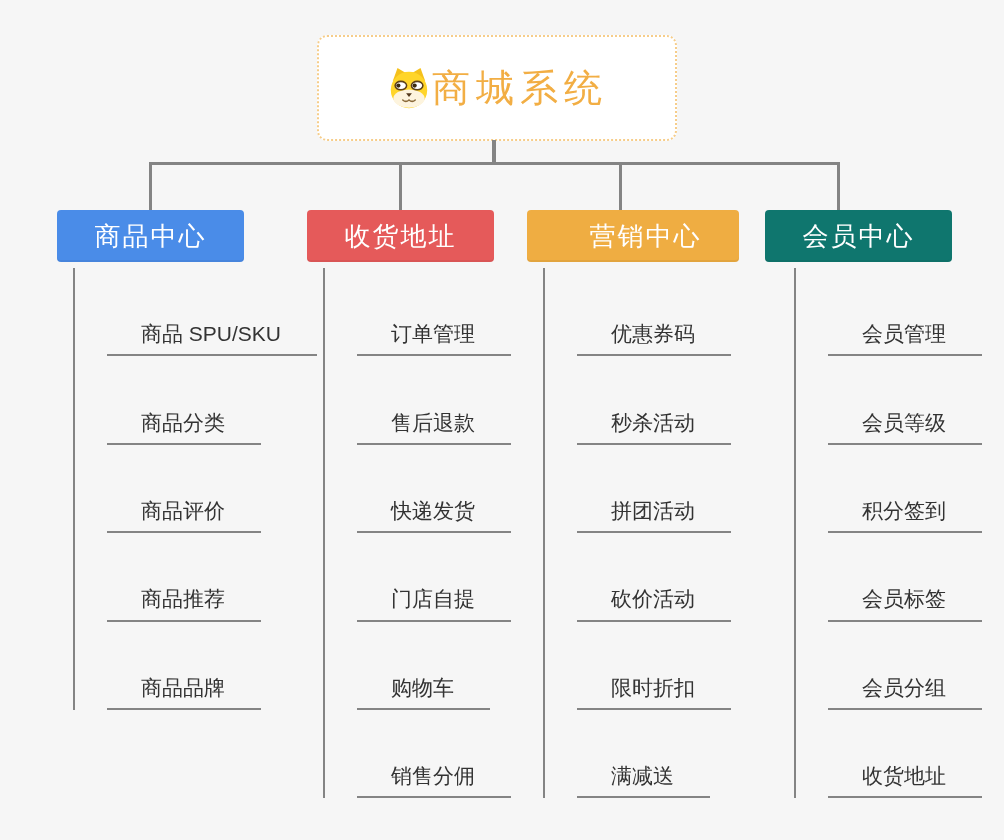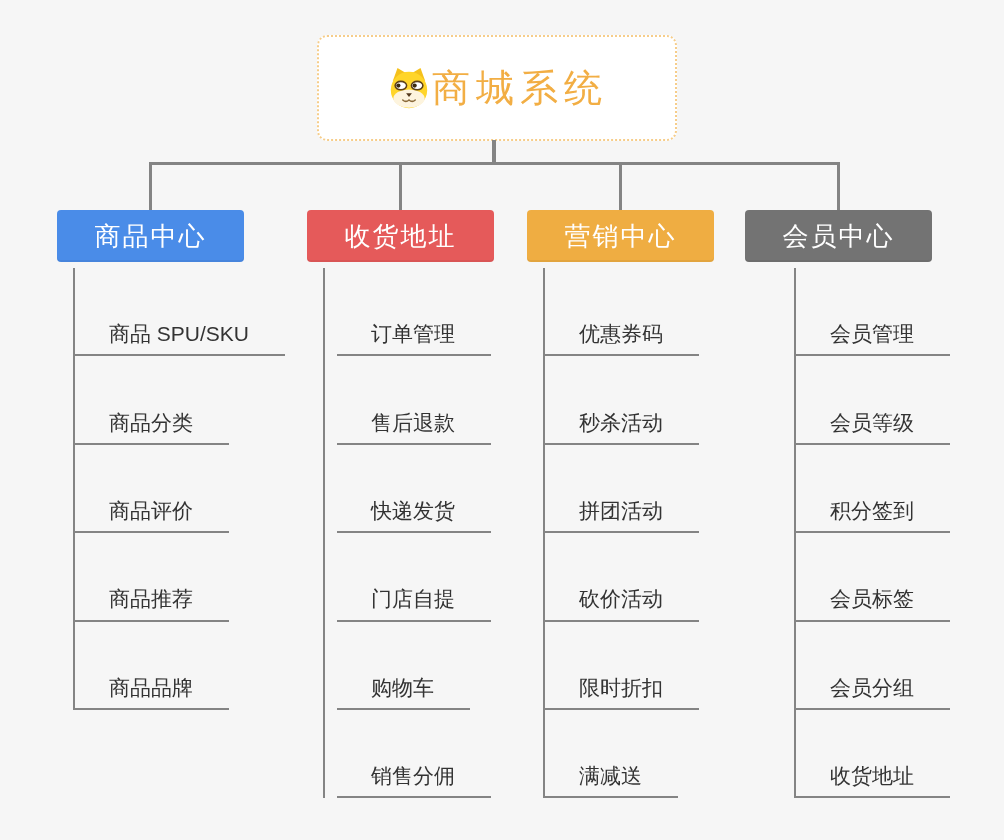--- a/index.html
+++ b/index.html
@@ -29,28 +29,28 @@
     display:flex; align-items:center; justify-content:center;
     box-shadow: inset 0 -2px 0 rgba(0,0,0,0.05);
   }
   .b0 { left:57px; } .b1 { left:307px; } .b2 { left:527px; } .b3 { left:745px; }
   
   .children {
     position:absolute; top:268px;
     border-left:2px solid #848484;
     display:flex; flex-direction:column; align-items:flex-start;
   }
-  .c0 { left:73px; } .c1 { left:323px;padding-left:12px; } .c2 { left:543px; } .c3 { left:794px; }
+  .c0 { left:73px; } .c1 { left:323px; } .c2 { left:543px; } .c3 { left:794px; }
   .leaf {
     box-sizing:border-box; height:88.4px;
     display:flex; align-items:flex-end;
     padding:0 36px 8px 34px;
     border-bottom:2px solid #848484;
     width:fit-content; white-space:nowrap;
-    font-size:21px; color:#333333; line-height:1.15;
+    font-size:21px; color:#333333; line-height:1.15;margin-left:32px;
   }
 </style>
 </head>
 <body>
 
 <div class="canvas" style="background-color: rgb(246, 246, 246);">
 
   <div class="root">
     <span style="display:flex;">
       <svg viewBox="0 0 48 48" width="46" height="46" aria-hidden="true">
@@ -88,31 +88,31 @@
   <div class="node b1" style="background-color: rgb(229, 90, 90);">收货地址</div>
   <div class="children c1">
     <div class="leaf">订单管理</div>
     <div class="leaf">售后退款</div>
     <div class="leaf">快递发货</div>
     <div class="leaf">门店自提</div>
     <div class="leaf">购物车</div>
     <div class="leaf">销售分佣</div>
   </div>
 
-  <div class="node b2" style="background-color: rgb(239, 173, 66);">营销中心</div>
+  <div class="node b2" style="background-color: rgb(239, 173, 66); padding-left: 25px;">营销中心</div>
   <div class="children c2">
     <div class="leaf">优惠券码</div>
     <div class="leaf">秒杀活动</div>
     <div class="leaf">拼团活动</div>
     <div class="leaf">砍价活动</div>
     <div class="leaf">限时折扣</div>
     <div class="leaf">满减送</div>
   </div>
 
-  <div class="node b3" style="background-color: #737373;">会员中心</div>
+  <div class="node b3" style="background-color: #0f766e; margin-left: 20px;">会员中心</div>
   <div class="children c3">
     <div class="leaf">会员管理</div>
     <div class="leaf">会员等级</div>
     <div class="leaf">积分签到</div>
     <div class="leaf">会员标签</div>
     <div class="leaf">会员分组</div>
     <div class="leaf">收货地址</div>
   </div>
 
 </div>

